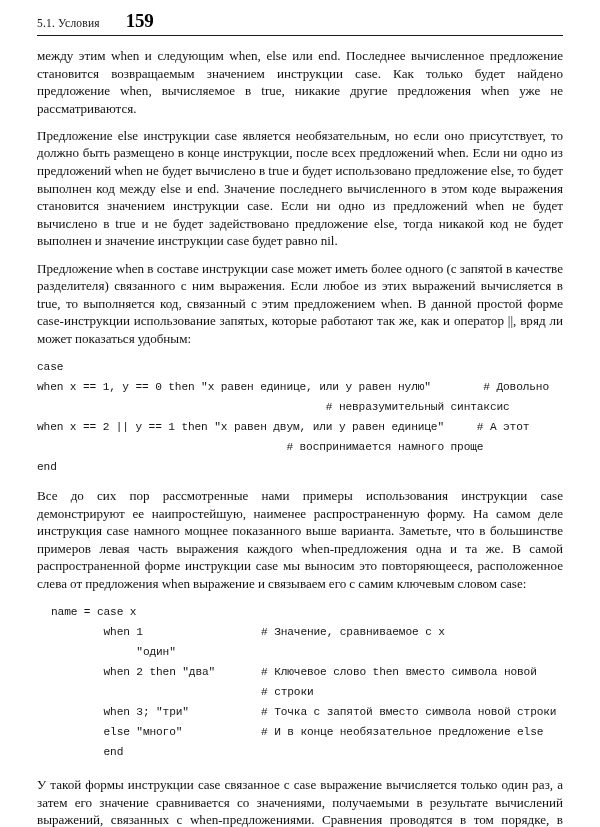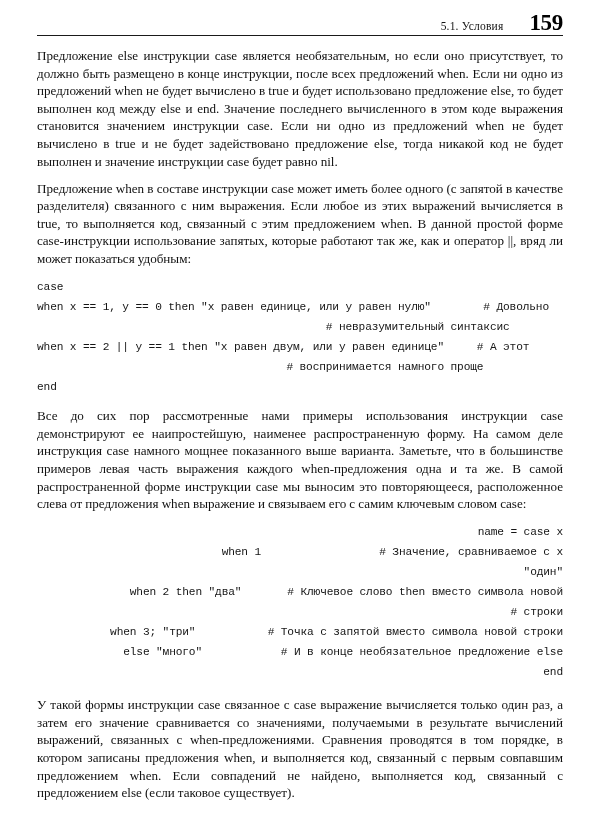--- a/index.html
+++ b/index.html
@@ -20,33 +20,33 @@
     left: 37px;
     top: 0;
     width: 526px;
     height: 827px;
   }
 
   
   .header {
     display: flex;
     align-items: baseline;
-    justify-content: flex-end;
+    justify-content: flex-start;
     height: 32px;
     padding-top: 10px;
     box-sizing: border-box;
   }
   .header-title {
     font-size: 11.5px;
     letter-spacing: 0.2px;
     color: #141414;
     margin-right: 26px;
   }
   .header-pageno {
-    font-size: 23px;
+    font-size: 19px;
     font-weight: bold;
     color: #000000;
     letter-spacing: -0.3px;
   }
   .header-rule {
     border: 0;
     border-top: 1.6px solid #1a1a1a;
     margin: 3px 0 0 0;
     width: 100%;
   }
@@ -70,37 +70,37 @@
     font-family: "Liberation Mono", "DejaVu Sans Mono", monospace;
     font-size: 11.2px;
     line-height: 20px;
     color: #151515;
     margin: 6px 0 10px 0;
     white-space: pre;
     letter-spacing: -0.15px;
   }
   pre.code.indent {
     margin-left: 14px;
-    text-align: right;
   }
   .spacer-sm { height: 4px; }
 </style>
 </head>
 <body>
 
 <div class="page">
 
   <div class="header">
     <span class="header-title">5.1. Условия</span>
     <span class="header-pageno">159</span>
   </div>
   <hr class="header-rule">
 
   <div class="body-text">
 
+    <p class="para">между этим when и следующим when, else или end. Последнее вычисленное предложение становится возвращаемым значением инструкции case. Как только будет найдено предложение when, вычисляемое в true, никакие другие предложения when уже не рассматриваются.</p>
 
     <p class="para">Предложение else инструкции case является необязательным, но если оно присутствует, то должно быть размещено в конце инструкции, после всех предложений when. Если ни одно из предложений when не будет вычислено в true и будет использовано предложение else, то будет выполнен код между else и end. Значение последнего вычисленного в этом коде выражения становится значением инструкции case. Если ни одно из предложений when не будет вычислено в true и не будет задействовано предложение else, тогда никакой код не будет выполнен и значение инструкции case будет равно nil.</p>
 
     <p class="para">Предложение when в составе инструкции case может иметь более одного (с запятой в качестве разделителя) связанного с ним выражения. Если любое из этих выражений вычисляется в true, то выполняется код, связанный с этим предложением when. В данной простой форме case-инструкции использование запятых, которые работают так же, как и оператор ||, вряд ли может показаться удобным:</p>
 
     <pre class="code">case
 when x == 1, y == 0 then "x равен единице, или y равен нулю"        # Довольно
                                             # невразумительный синтаксис
 when x == 2 || y == 1 then "x равен двум, или y равен единице"     # А этот
                                       # воспринимается намного проще

